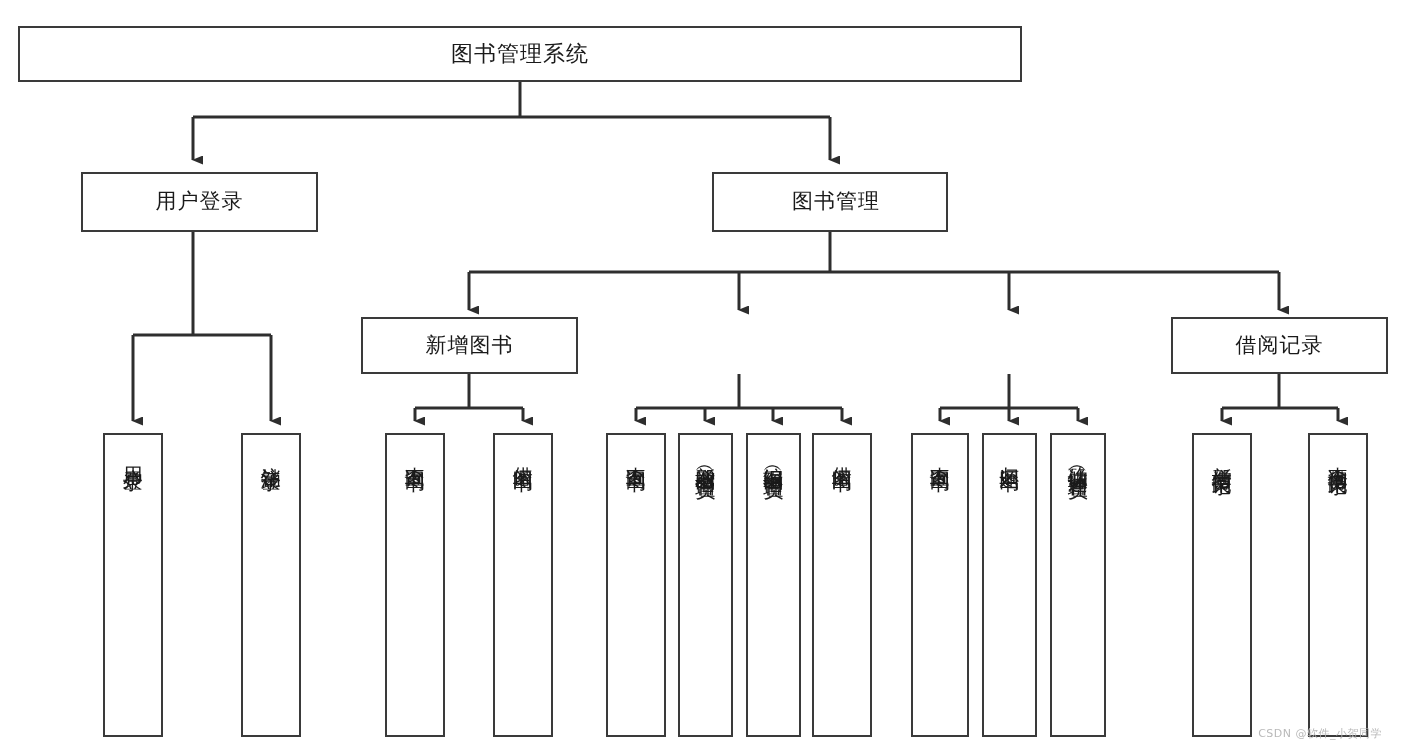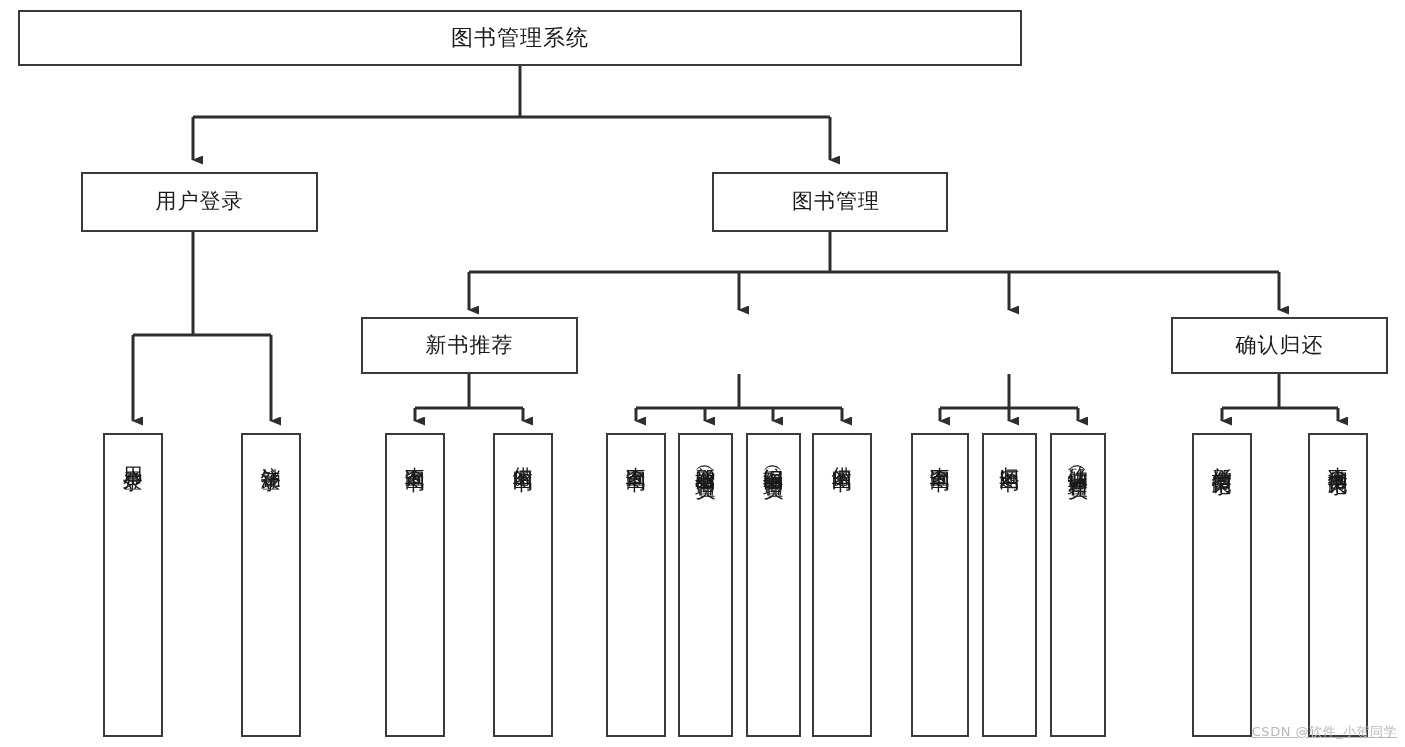--- a/index.html
+++ b/index.html
@@ -52,28 +52,27 @@
     writing-mode: vertical-rl;
     text-orientation: upright;
     font-size: 20px;
     line-height: 1.22;
     letter-spacing: 2px;
     white-space: nowrap;
     color: #1a1a1a;
   }
   .watermark {
     position: absolute;
-    right: 8px;
+    right: 23px;
     bottom: 6px;
-    font-size: 13px;
+    font-size: 11px;
     color: #b9b9b9;
     letter-spacing: 0.5px;
     white-space: nowrap;
     pointer-events: none;
-    text-decoration: underline;
   }
 </style>
 </head>
 <body>
 
 <div id="diagram-root">
 
   <svg id="diagram-svg" viewBox="0 0 1405 747" xmlns="http://www.w3.org/2000/svg">
     <defs>
       <marker id="arrowhead" markerWidth="10" markerHeight="11" refX="4.5" refY="10" orient="auto" markerUnits="userSpaceOnUse">
@@ -118,27 +117,27 @@
       <path d="M1009,408 L1009,421" marker-end="url(#arrowhead)"></path>
       <path d="M1078,408 L1078,421" marker-end="url(#arrowhead)"></path>
 
       <path d="M1279,374 L1279,408"></path>
       <path d="M1222,408 L1338,408"></path>
       <path d="M1222,408 L1222,421" marker-end="url(#arrowhead)"></path>
       <path d="M1338,408 L1338,421" marker-end="url(#arrowhead)"></path>
     </g>
   </svg>
 
-  <div class="node horiz root" style="left:18px; top:10px; width:1004px; height:56px;">图书管理系统</div>
+  <div class="node horiz root" style="left:18px; top:26px; width:1004px; height:56px;">图书管理系统</div>
 
   <div class="node horiz" style="left:81px; top:172px; width:237px; height:60px;">用户登录</div>
   <div class="node horiz" style="left:712px; top:172px; width:236px; height:60px;padding-left:12px;">图书管理</div>
 
-  <div class="node horiz" style="left:361px; top:317px; width:217px; height:57px;">新书推荐</div>
-  <div class="node horiz" style="left:1171px; top:317px; width:217px; height:57px;">确认归还</div>
+  <div class="node horiz" style="left:361px; top:317px; width:217px; height:57px;">新增图书</div>
+  <div class="node horiz" style="left:1171px; top:317px; width:217px; height:57px;">借阅记录</div>
 
   <div class="node vert" style="left:103px; top:433px; width:60px; height:304px;">
     <span class="vert-label">用户登录</span>
   </div>
   <div class="node vert" style="left:241px; top:433px; width:60px; height:304px;">
     <span class="vert-label">注销登录</span>
   </div>
 
   <div class="node vert" style="left:385px; top:433px; width:60px; height:304px;">
     <span class="vert-label">查询图书</span>

